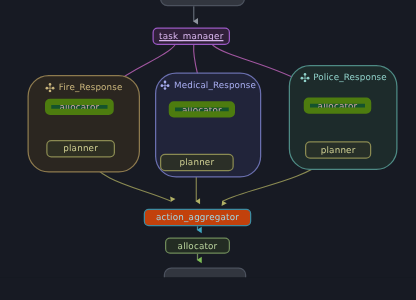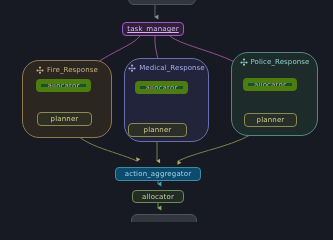--- a/index.html
+++ b/index.html
@@ -106,21 +106,21 @@
     background: #272f28;
     border: 1px solid #8a8a52;
     color: #cfcf92;
   }
   .node-task {
     background: #30203a;
     border: 1px solid #9b59c4;
     color: #d9b6ee;
   }
   .node-agg {
-    background: #0c4a6e;
+    background: #c2410c;
     border: 1px solid #3f8ba0;
     color: #9fd6e6;
   }
   .node-disp {
     background: #232c23;
     border: 1px solid #6f8a5a;
     color: #b9d39d;
   }
   .node-clip {
     background: #32363f;

